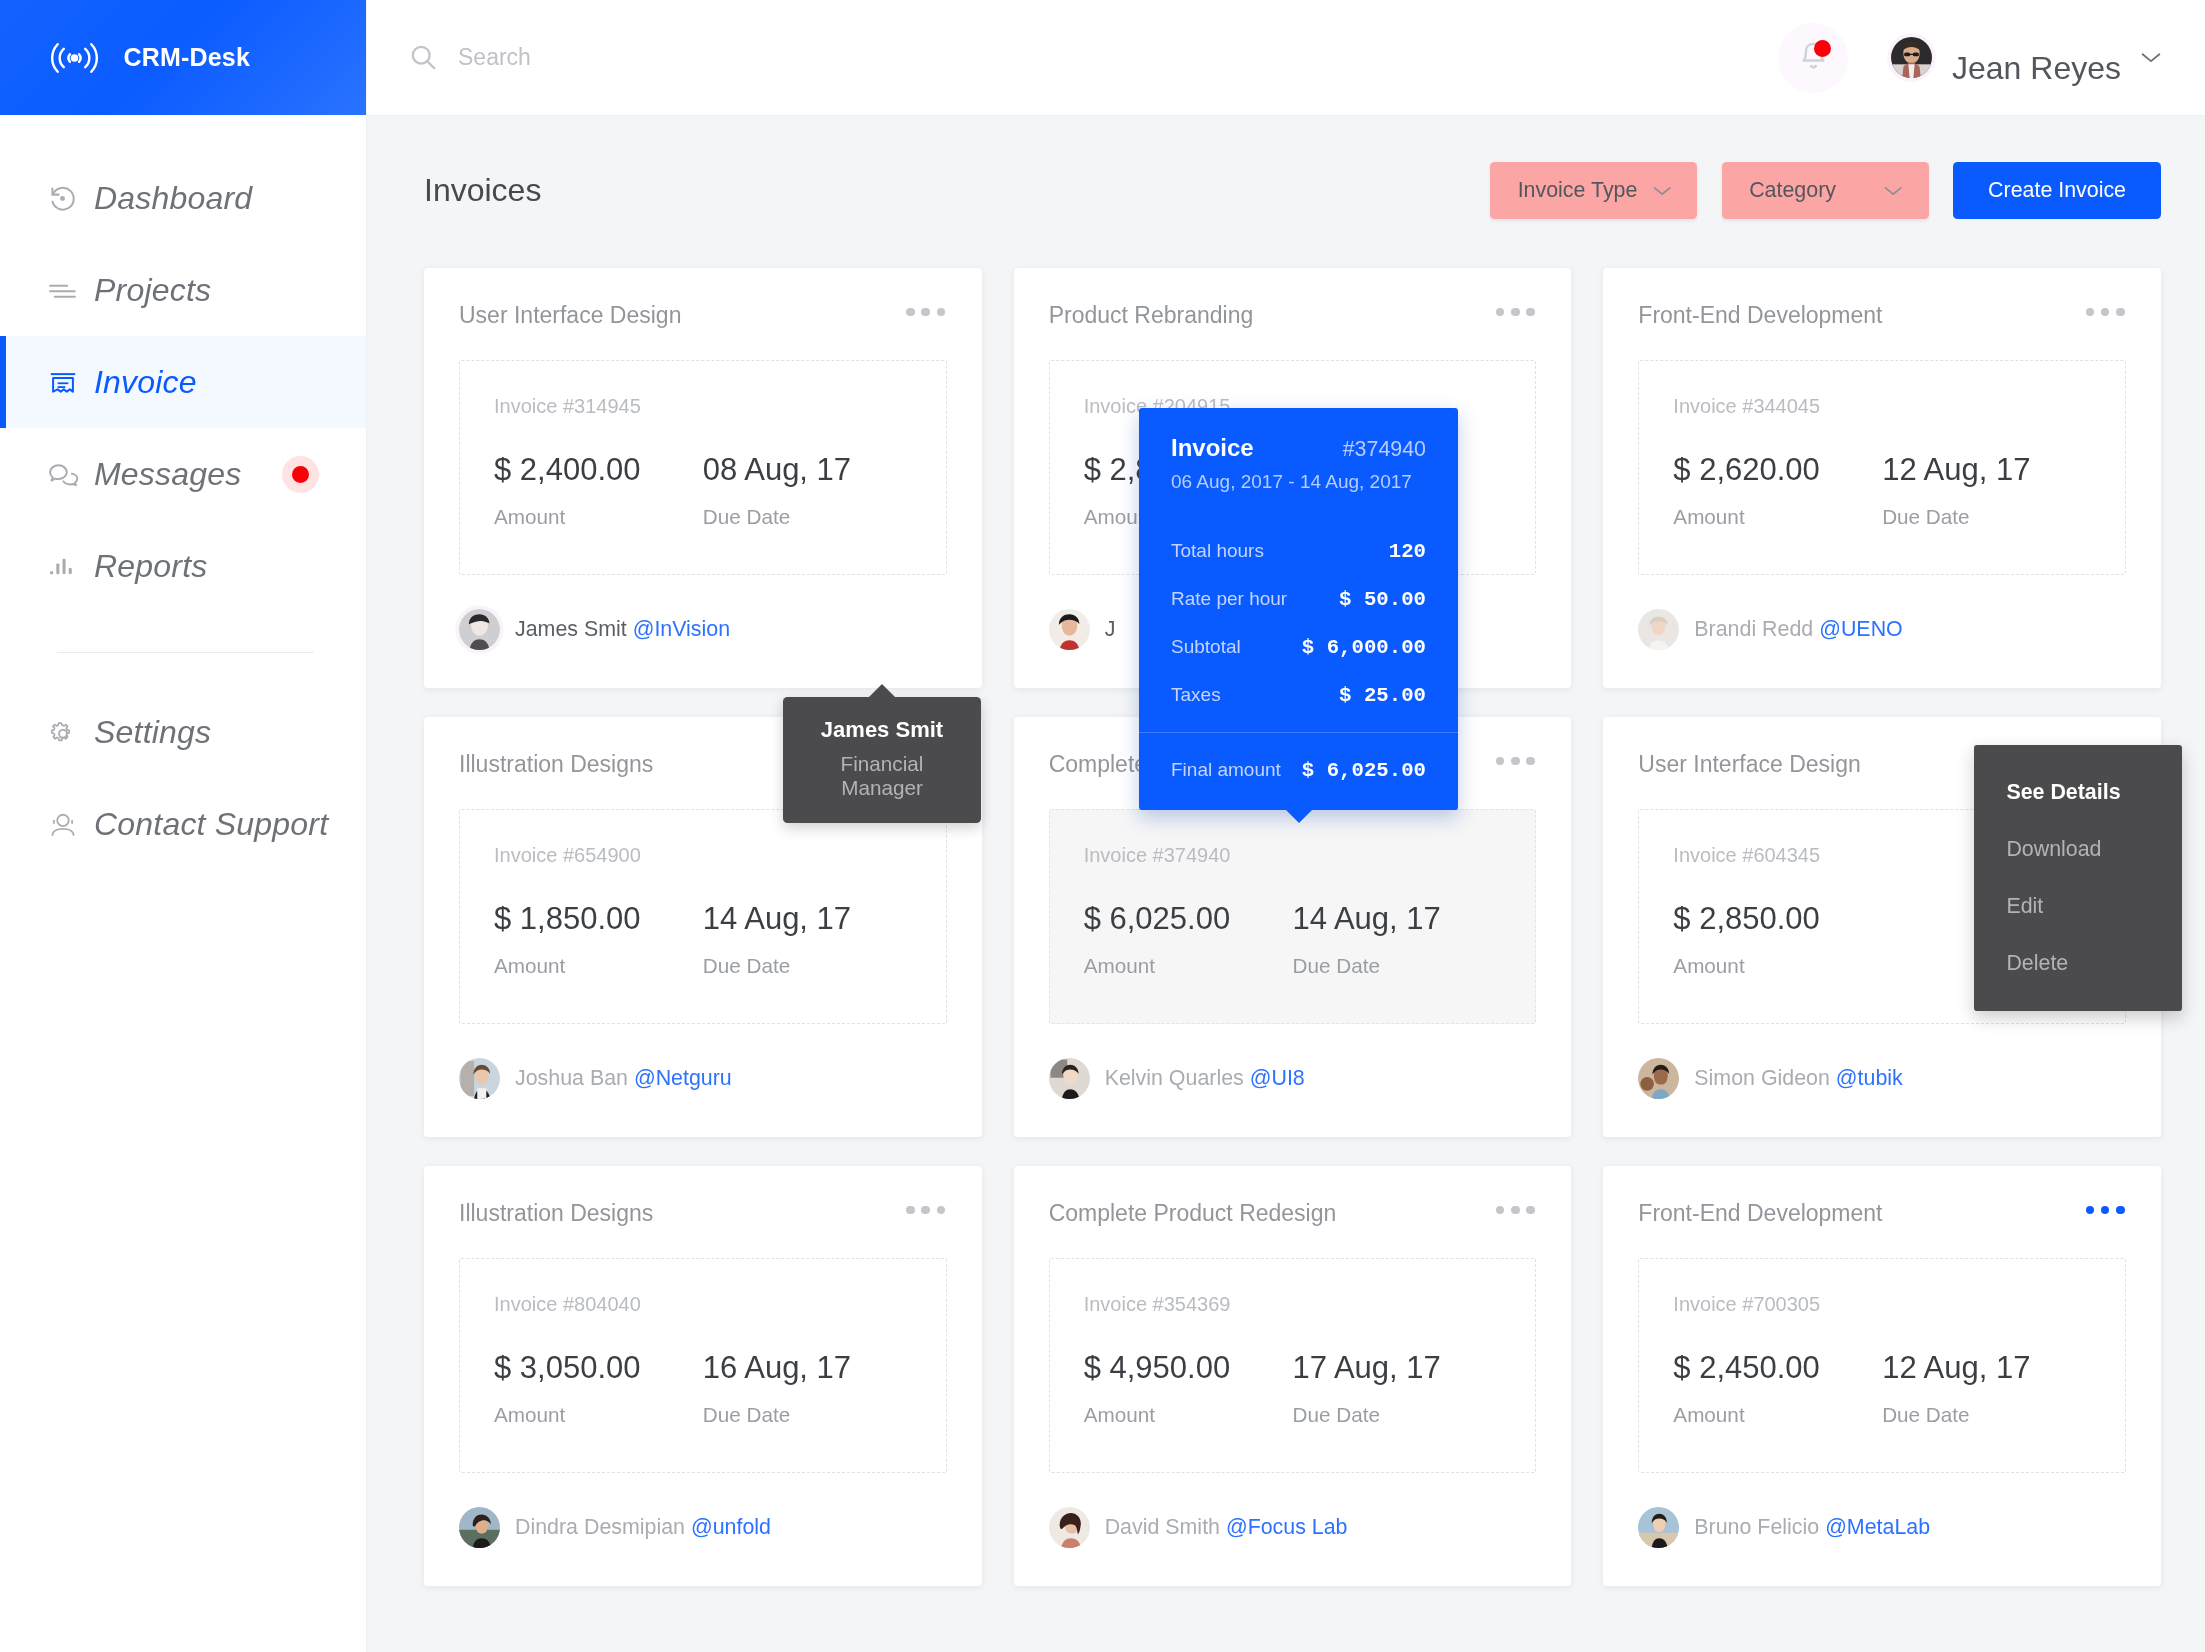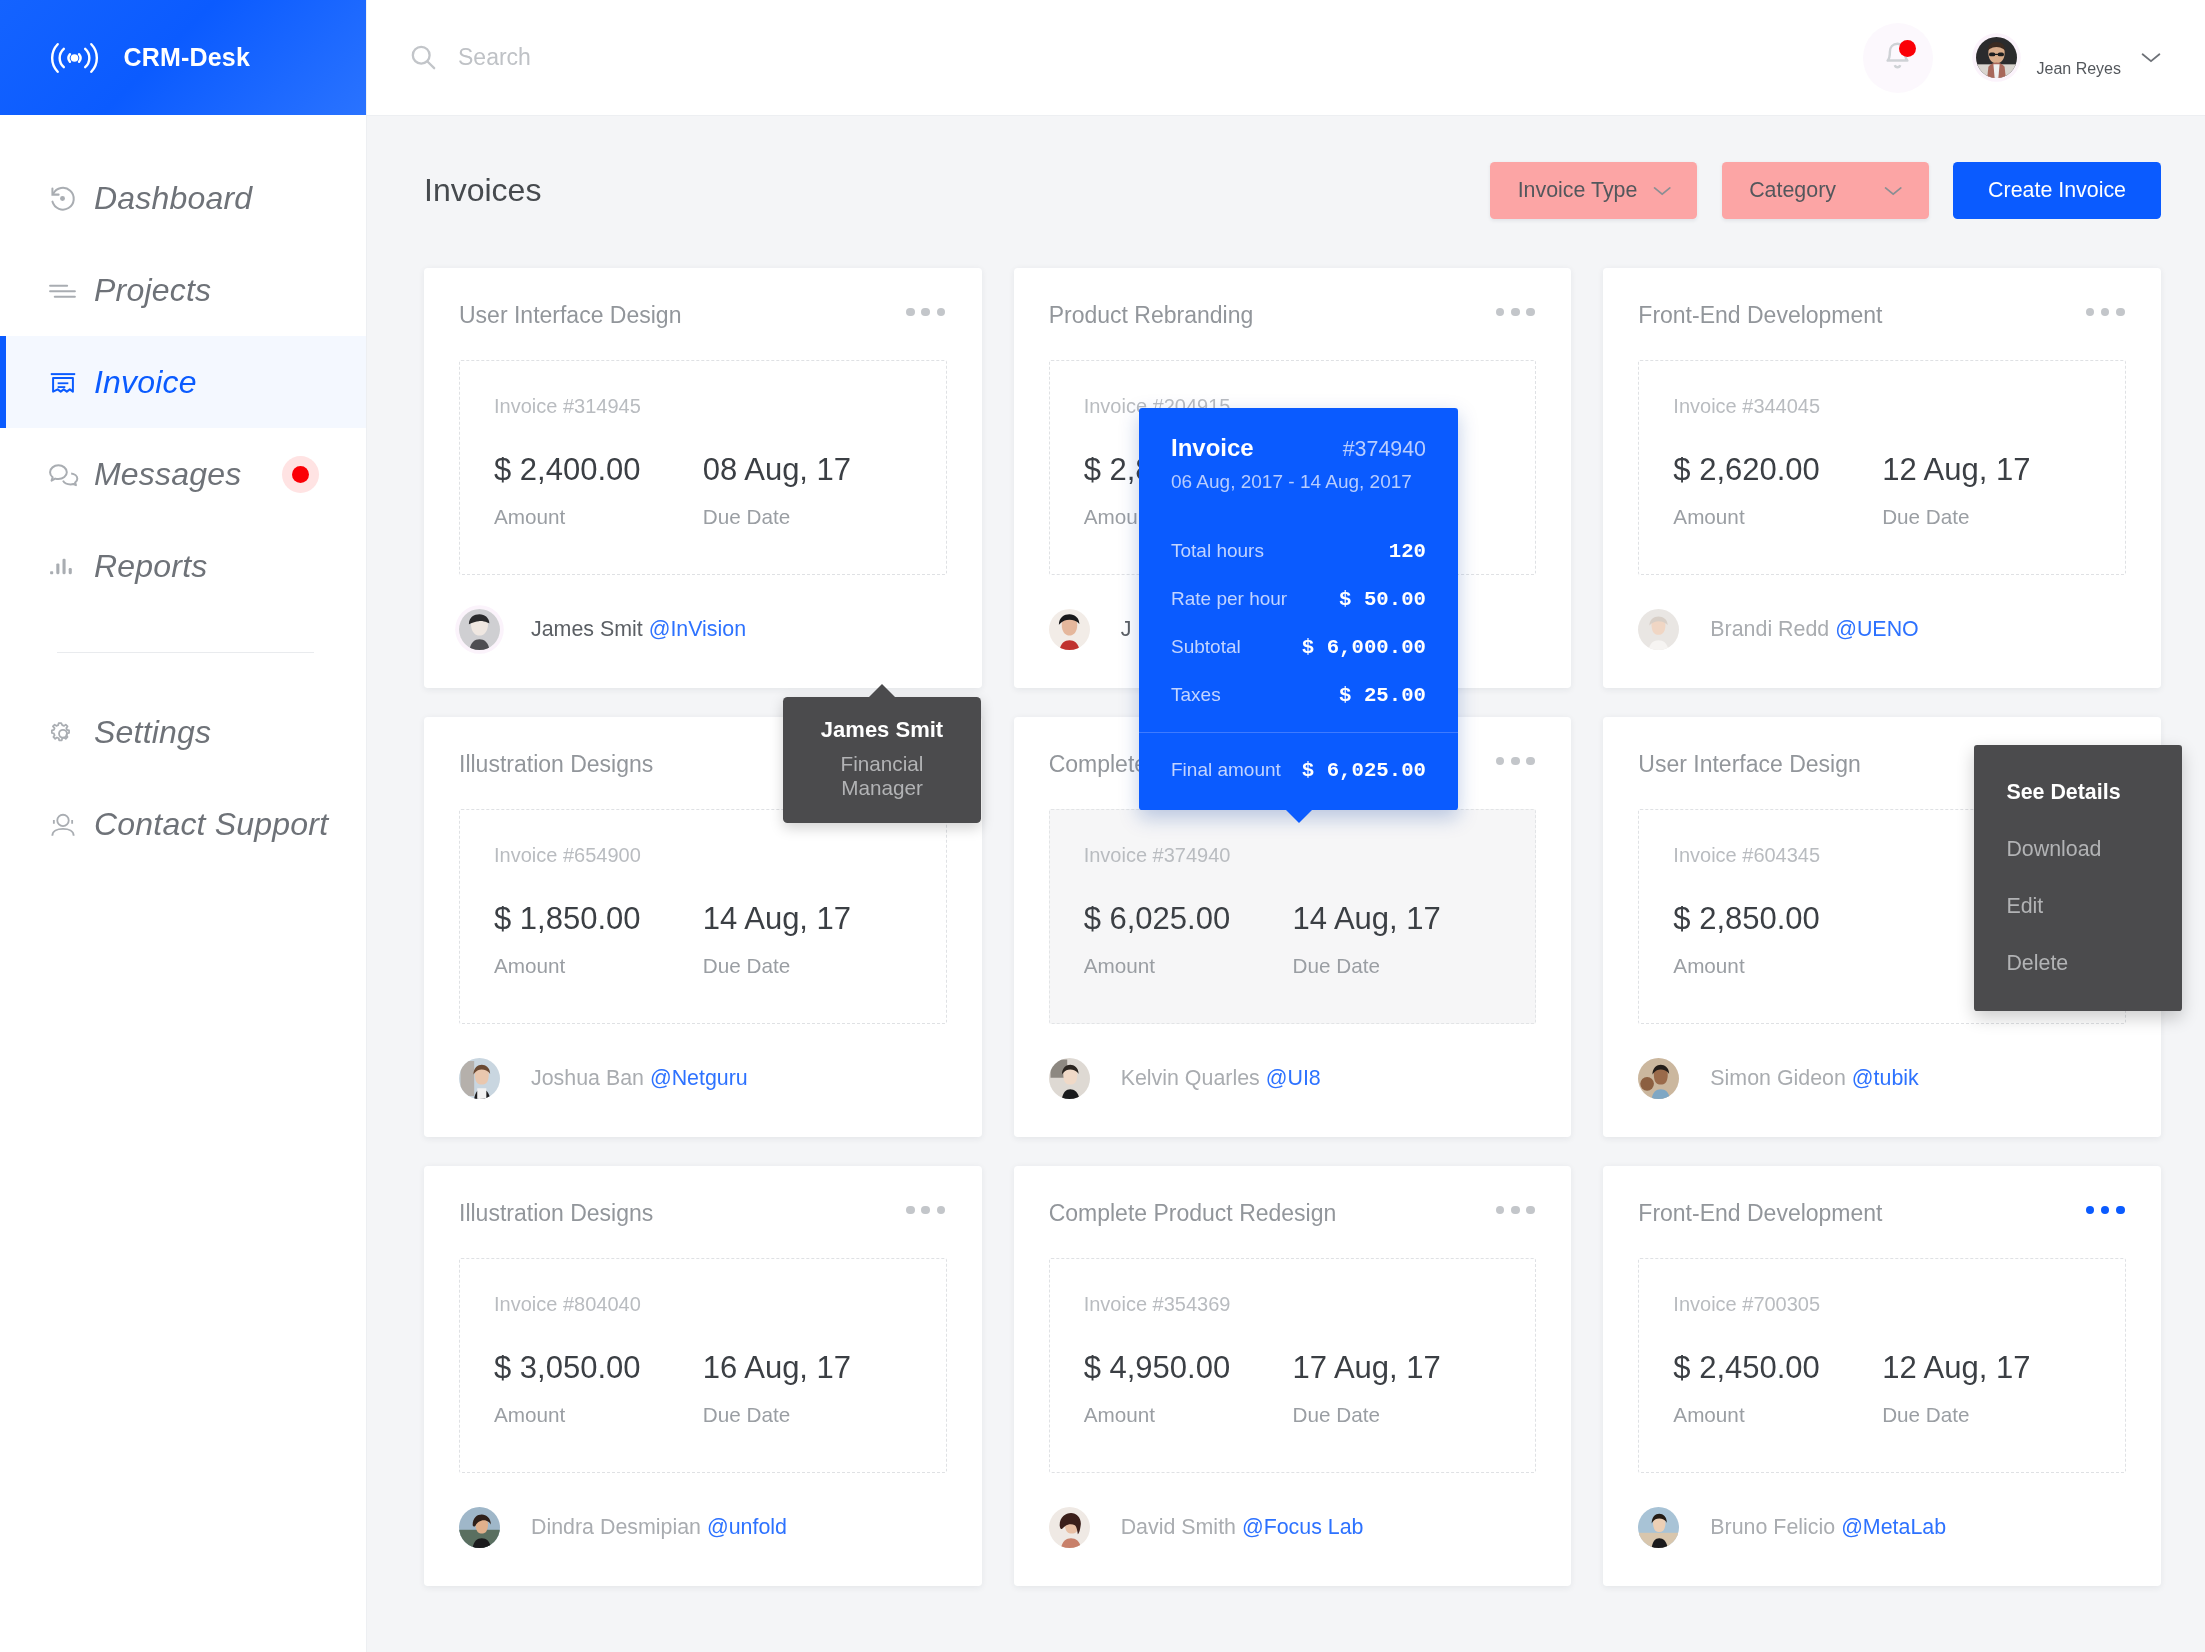--- a/index.html
+++ b/index.html
@@ -59,21 +59,21 @@
   .bell-wrap {
     width: 70px; height: 70px; border-radius: 50%; background: #fcf8fd;
     display: flex; align-items: center; justify-content: center; position: relative; cursor: pointer;
   }
   .bell-dot { position: absolute; top: 17px; right: 17px; width: 17px; height: 17px; border-radius: 50%; background: #fb0007; }
   .user-wrap { display: flex; align-items: center; gap: 20px; margin-left: 43px; cursor: pointer; }
   .user-avatar {
     width: 51px; height: 51px; border-radius: 50%; overflow: hidden; flex: 0 0 51px;
     box-shadow: 0 0 0 5.4px #fbf3fb;
   }
-  .user-name { font-size: 16px; color: #53575c; margin-top: 22px; }
+  .user-name { font-size: 32px; color: #53575c; margin-top: 22px; }
   .chev { width: 20px; height: 10.7px; }
 
   .content { flex: 1; padding: 47px 44px 0 58px; overflow: hidden; }
   .page-head { display: flex; align-items: center; justify-content: space-between; margin-bottom: 49px; }
   .page-title { font-size: 32px; color: #464a4e; font-weight: normal; }
   .head-actions { display: flex; align-items: center; gap: 24.5px; }
   .select-btn {
     height: 57px; min-width: 207px; background: #fca5a5; border-radius: 4.6px;
     box-shadow: 0 1.5px 3.8px rgba(30,40,60,.08); display: flex; align-items: center;
     justify-content: space-between; padding: 0 26px 0 27.6px; cursor: pointer;
@@ -99,21 +99,21 @@
   .dots.active i { background: #0a5bff; }
   .invoice-box {
     border: 1.5px dashed #dfe1e4; border-radius: 2.3px; padding: 34px 34px 40px 34px; flex: 1;
   }
   .invoice-box.hl { background: #f6f6f7; border-color: #e2e4e6; }
   .inv-no { font-size: 20px; color: #b9bcc0; margin-bottom: 34px; }
   .inv-row { display: flex; }
   .inv-col { flex: 1; }
   .inv-val { font-size: 31px; color: #3b3f44; margin-bottom: 17px; white-space: nowrap; }
   .inv-lbl { font-size: 20.7px; color: #9a9ea3; }
-  .card-foot { display: flex; align-items: center; gap: 31px; margin-top: 34px; }
+  .card-foot { display: flex; align-items: center; gap: 15px; margin-top: 34px; }
   .ava { width: 41px; height: 41px; border-radius: 50%; overflow: hidden; flex: 0 0 41px; box-shadow: 0 0 0 3.8px #fbf3fb; }
   .ava.plain { box-shadow: none; }
   .foot-txt { font-size: 21.4px; color: #5b5f64; white-space: nowrap; }
   .foot-txt.muted { color: #a9acb0; }
   .foot-at { color: #2d72ff; }
 
   
   .tooltip-dark {
     position: absolute; background: #4b4b4d; border-radius: 4.6px;
     padding: 20px 31px 23px 31px; z-index: 60; box-shadow: 0 4.6px 13.8px rgba(0,0,0,.18);

